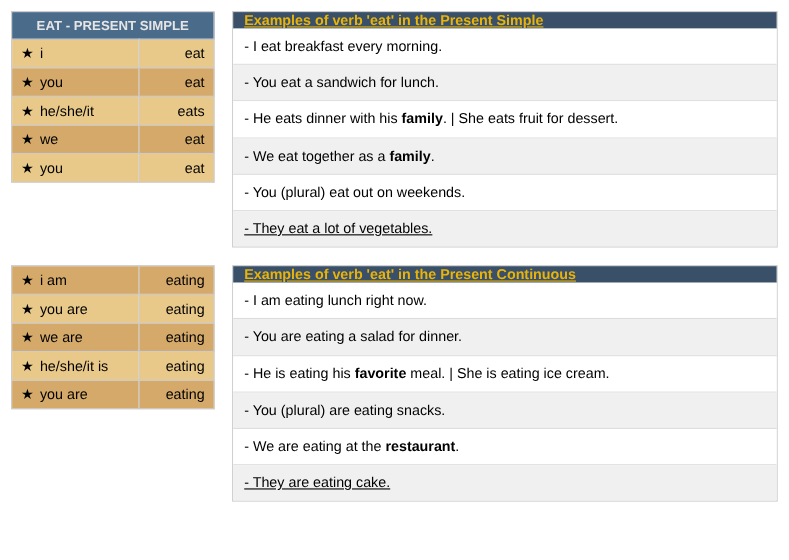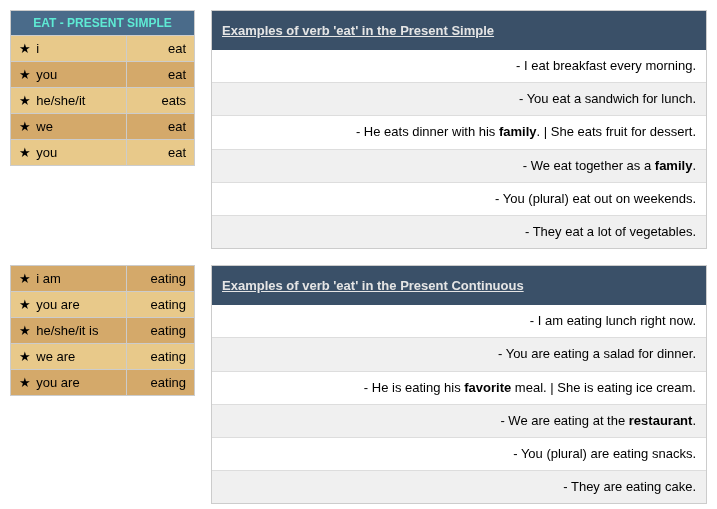--- a/index.html
+++ b/index.html
@@ -21,21 +21,21 @@
       align-items: flex-start;
     }
     
     .conj-table {
       border-collapse: collapse;
       min-width: 185px;
       border: 1px solid #ccc;
     }
     .conj-table .header-row td {
       background: #4a6b8a;
-      color: #5eead4;
+      color: #e5e5e5;
       font-weight: bold;
       font-size: 12px;
       padding: 5px 8px;
       text-align: center;
     }
     .conj-table tr:nth-child(odd):not(.header-row) td {
       background: #d4a96a;
     }
     .conj-table tr:nth-child(even):not(.header-row) td {
       background: #e8c98a;
@@ -56,38 +56,38 @@
     .star {
       margin-right: 2px;
     }
     
     .examples-box {
       border: 1px solid #ccc;
       flex: 1;
     }
     .examples-header {
       background: #3a5068;
-      color: #e5e5e5;
-      padding: 12px 10px;
+      color: #eab308;
+      padding: 0 10px;
       font-weight: bold;
       font-size: 13px;
       text-decoration: underline;
     }
     .examples-list {
       list-style: none;
     }
     .examples-list li {
       padding: 7px 10px;
       border-bottom: 1px solid #ddd;
       font-size: 13px;
       line-height: 1.4;
-      text-align: right;
     }
     .examples-list li:last-child {
       border-bottom: none;
+      text-decoration: underline;
     }
     .examples-list li:nth-child(odd) {
       background: #fff;
     }
     .examples-list li:nth-child(even) {
       background: #f0f0f0;
     }
     b { font-weight: bold; }
   </style>
 </head>
@@ -144,40 +144,40 @@
       <tbody id="pc-table-body">
           <tr>
             <td class="pronoun-col"><span class="star">★</span> i am</td>
             <td class="form-col">eating</td>
           </tr>
           <tr>
             <td class="pronoun-col"><span class="star">★</span> you are</td>
             <td class="form-col">eating</td>
           </tr>
           <tr>
-            <td class="pronoun-col"><span class="star">★</span> he/she/it is</td>
+            <td class="pronoun-col"><span class="star">★</span> we are</td>
             <td class="form-col">eating</td>
           </tr>
           <tr>
-            <td class="pronoun-col"><span class="star">★</span> we are</td>
+            <td class="pronoun-col"><span class="star">★</span> he/she/it is</td>
             <td class="form-col">eating</td>
           </tr>
           <tr>
             <td class="pronoun-col"><span class="star">★</span> you are</td>
             <td class="form-col">eating</td>
           </tr>
         </tbody>
     </table>
 
     <div class="examples-box">
       <div class="examples-header" id="pc-examples-title">Examples of verb 'eat' in the Present Continuous</div>
       <ul class="examples-list" id="pc-examples-list">
       <li>- I am eating lunch right now.</li>
           <li>- You are eating a salad for dinner.</li>
           <li>- He is eating his <b>favorite</b> meal. | She is eating ice cream.</li>
+          <li>- You (plural) are eating snacks.</li>
           <li>- We are eating at the <b>restaurant</b>.</li>
-          <li>- You (plural) are eating snacks.</li>
           <li>- They are eating cake.</li>
         </ul>
     </div>
   </div>
 
 </div>
 
 </body></html>

